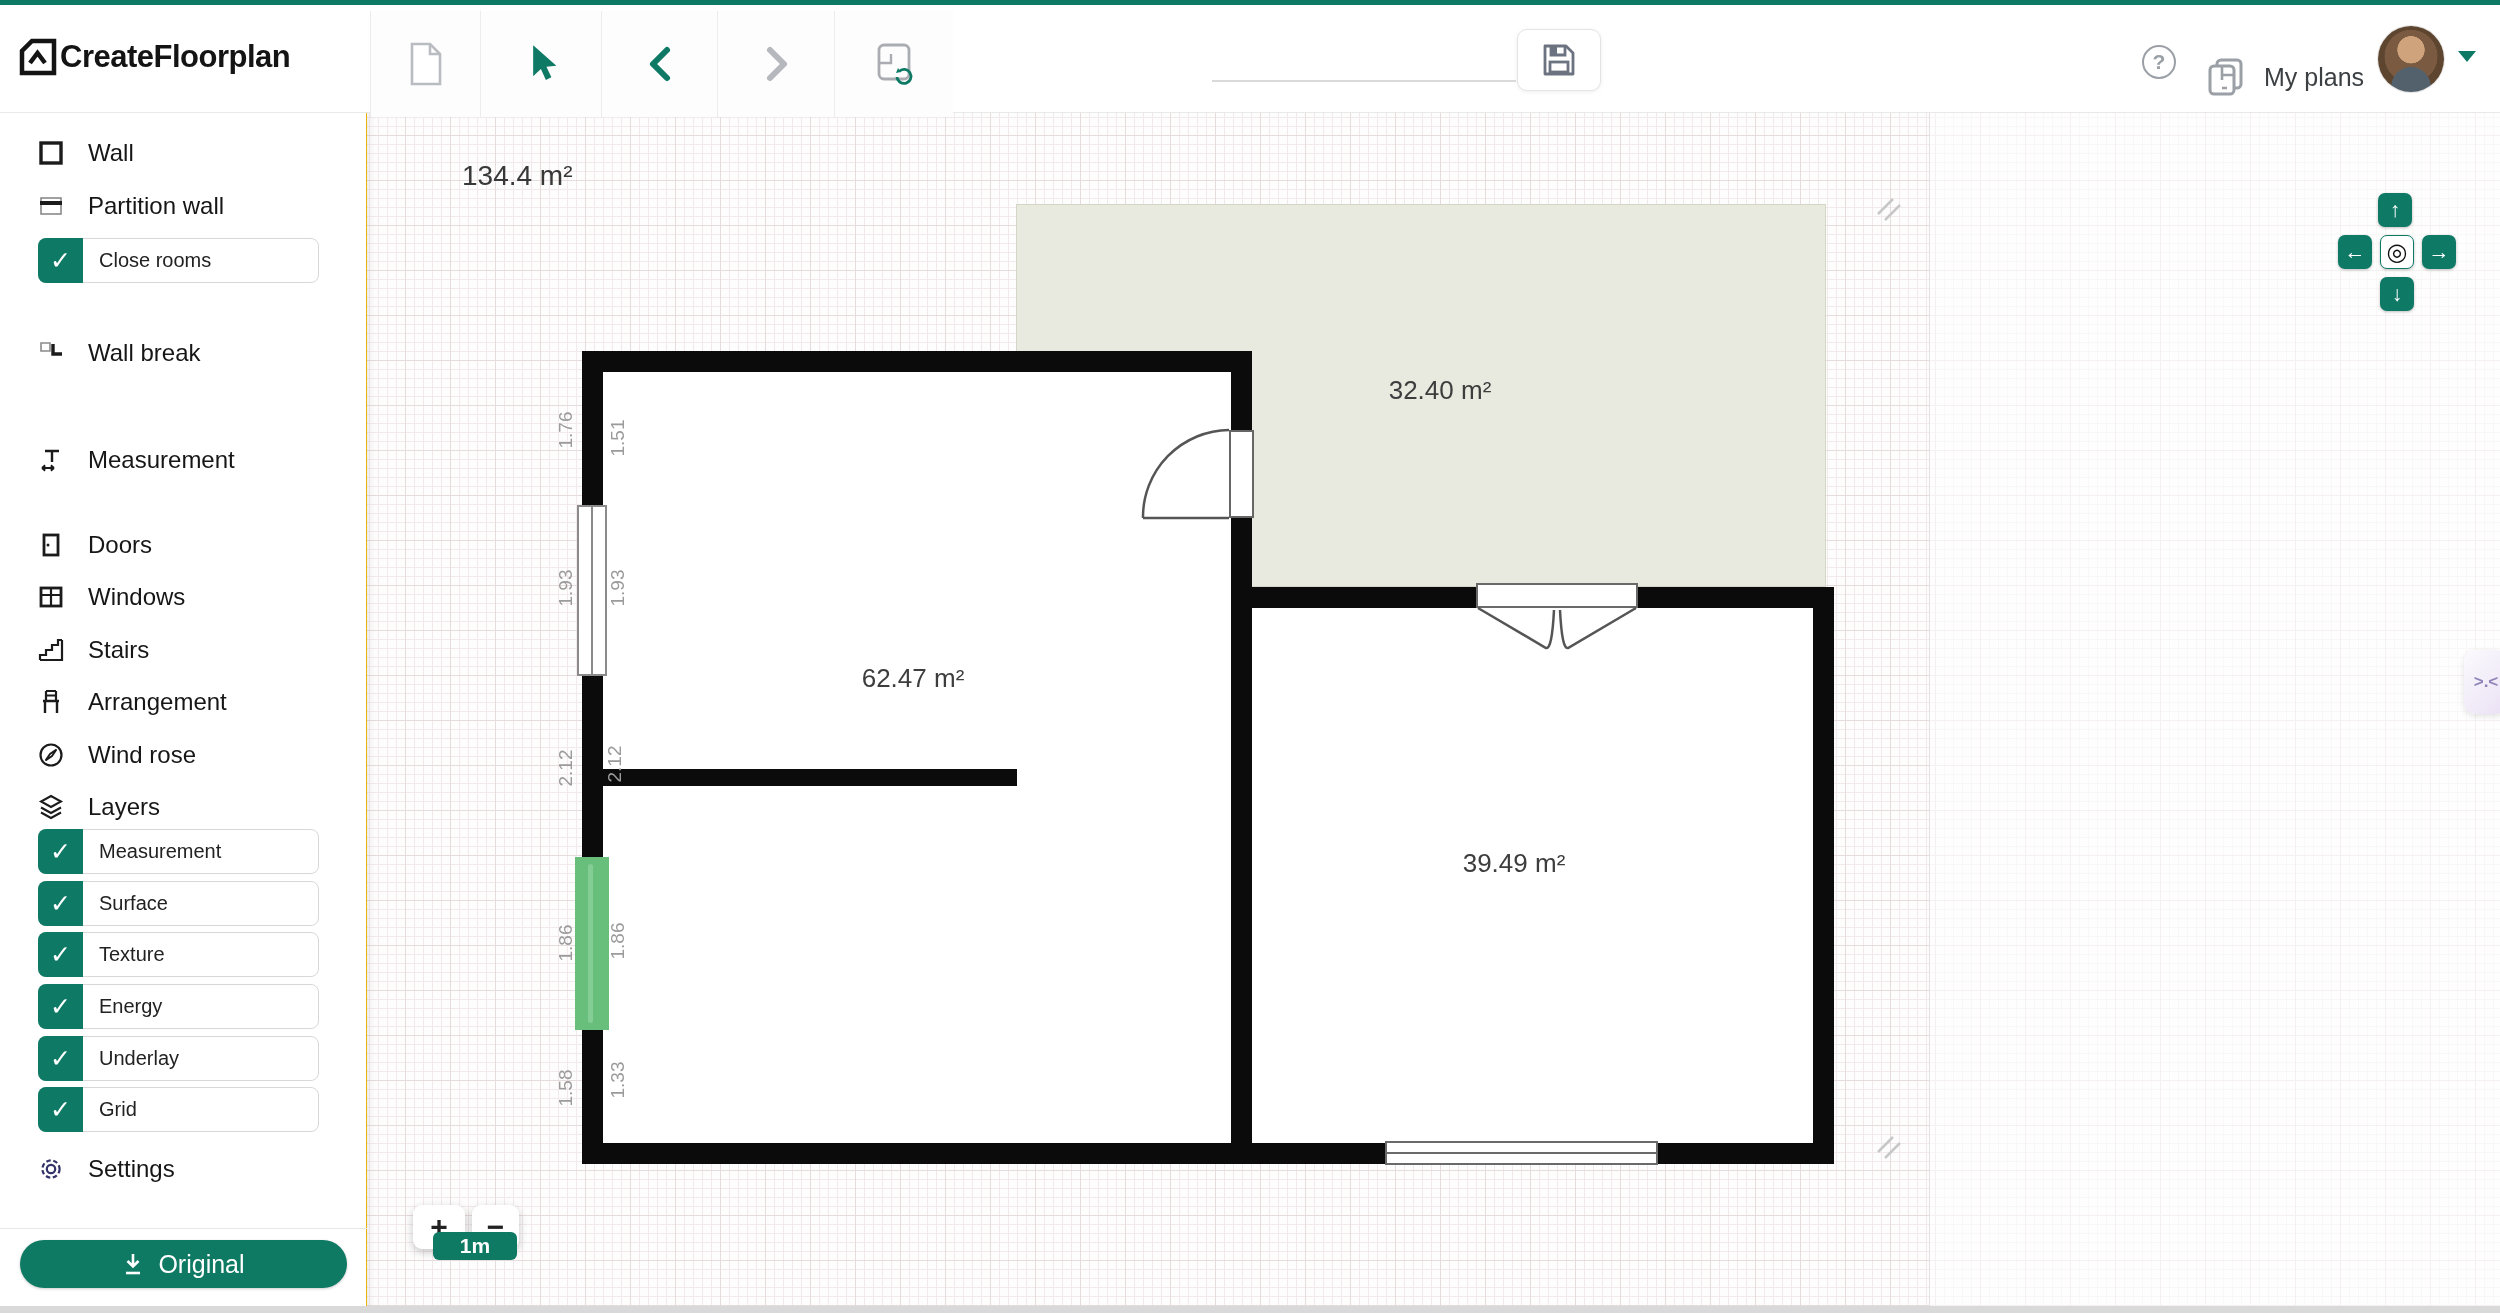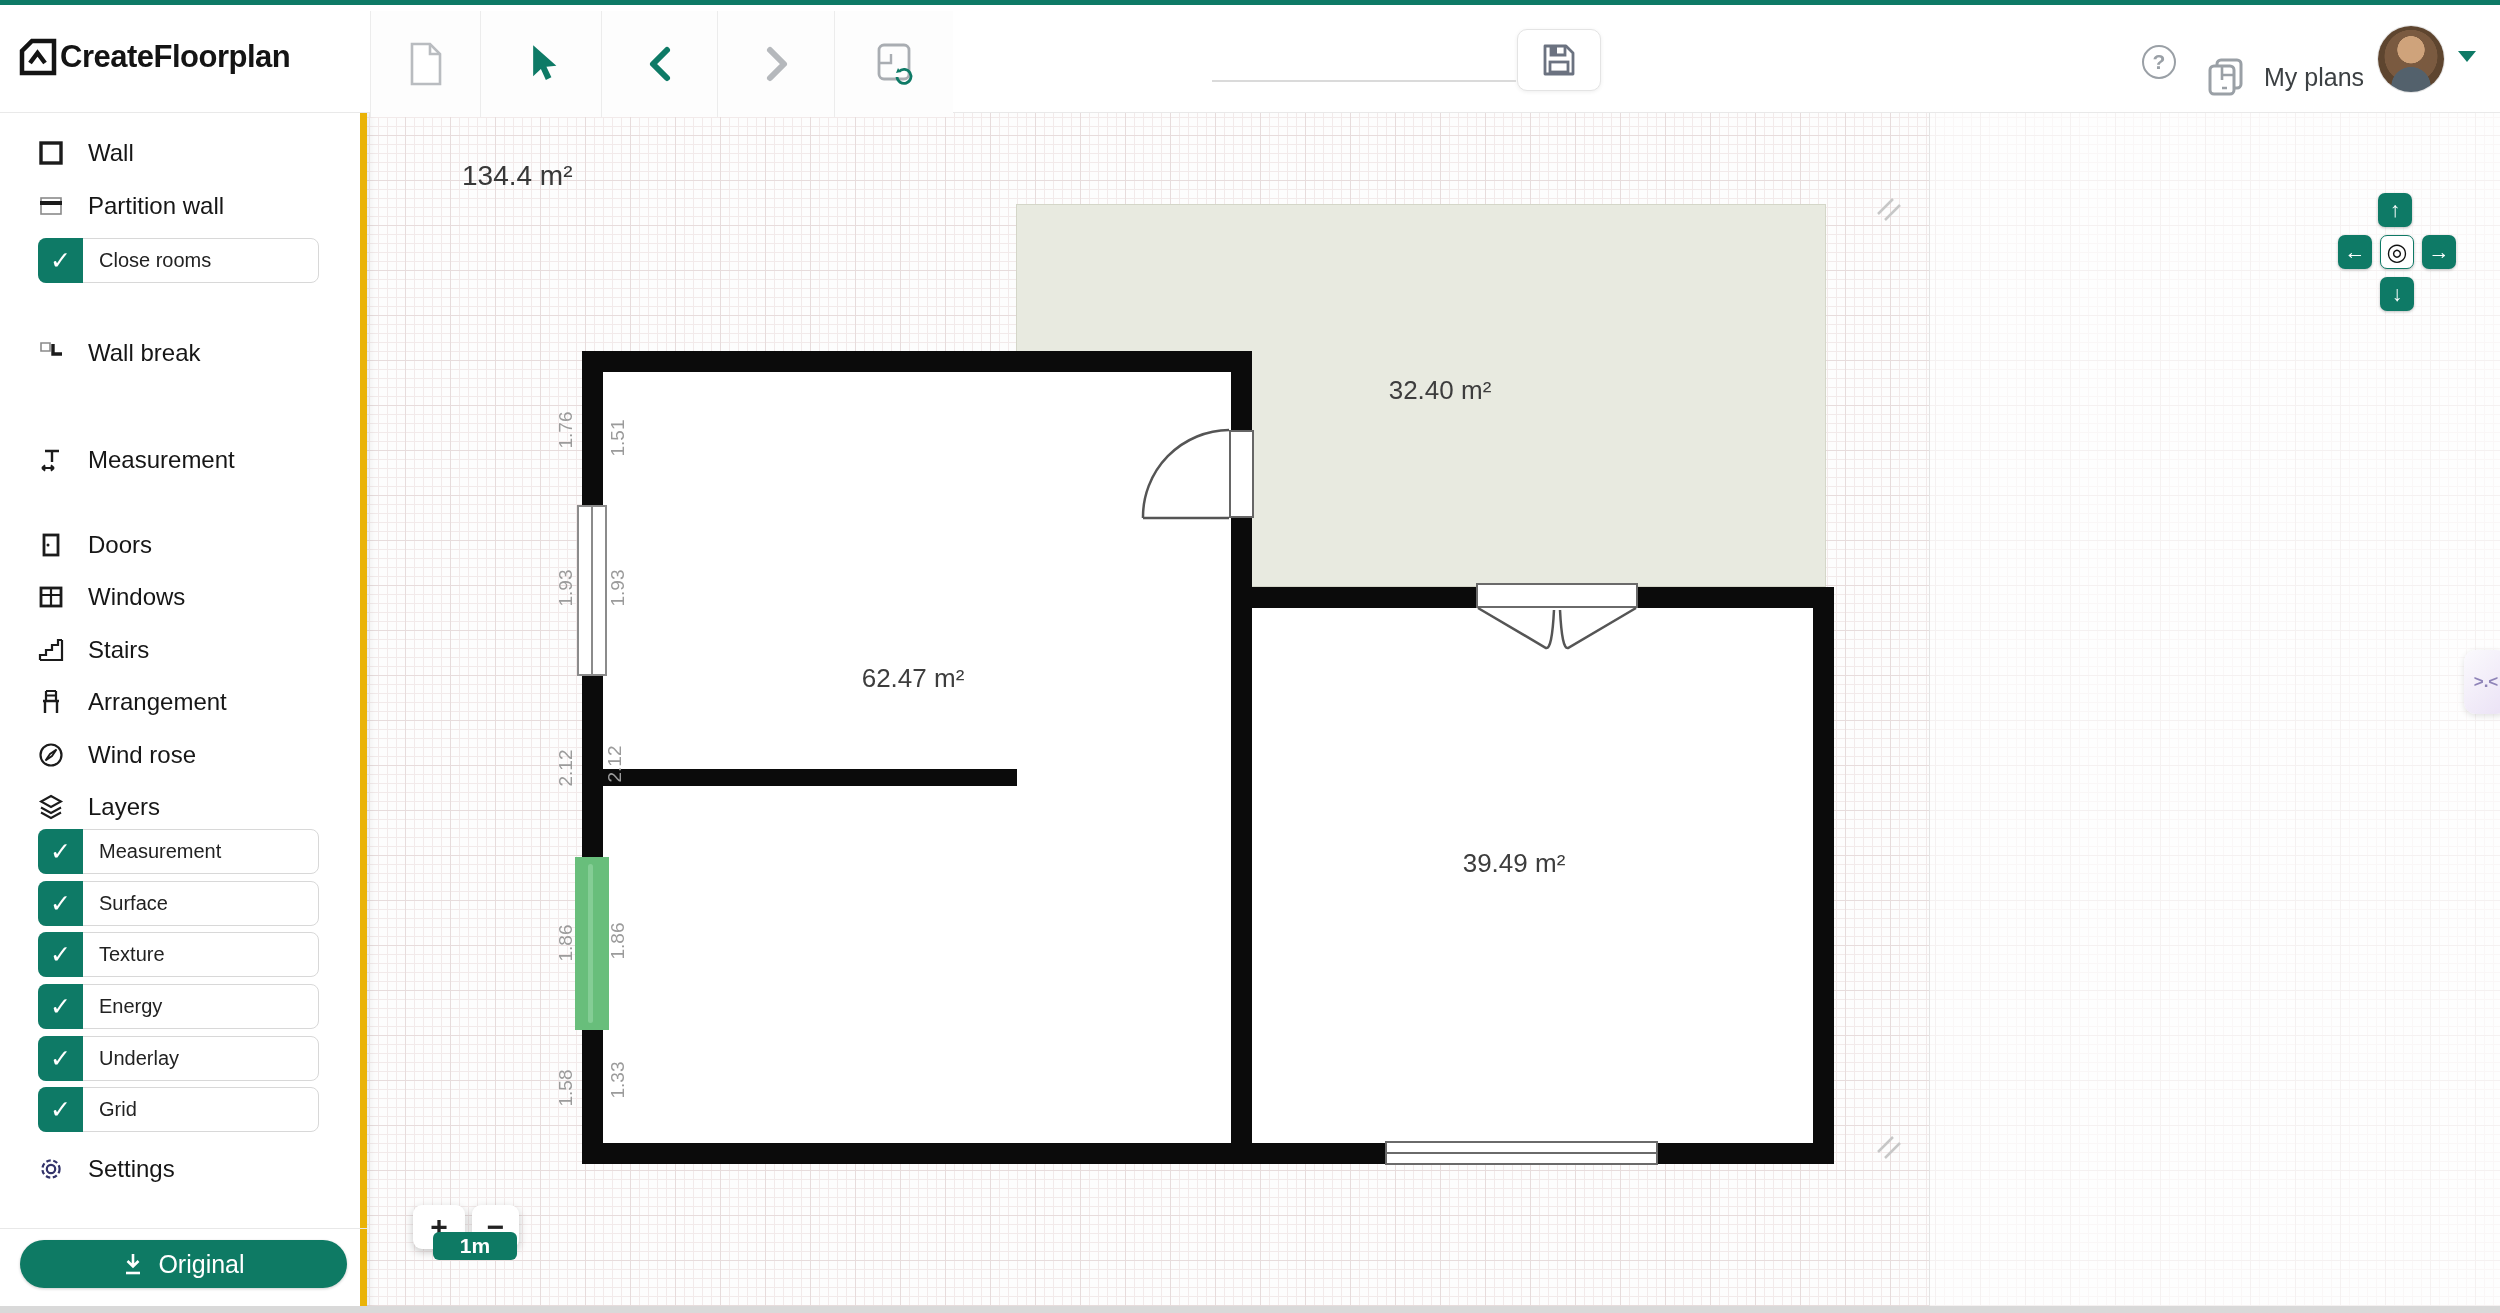--- a/index.html
+++ b/index.html
@@ -60,21 +60,21 @@
   #my-plans-label{font-size:25px;color:#3c4043;}
   #avatar{left:2378px;top:21px;width:66px;height:66px;border-radius:50%;
     background:
       radial-gradient(circle at 50% 36%, #cfa37b 0 25%, rgba(0,0,0,0) 26%),
       radial-gradient(circle at 50% 92%, #53616c 0 28%, rgba(0,0,0,0) 29%),
       radial-gradient(circle at 50% 46%, #7a5a40 0 54%, #5e452f 55% 100%);
     box-shadow:0 0 0 1px #e5e5e5;}
   #avatar-caret{left:2458px;top:46px;width:0;height:0;border-left:9px solid transparent;border-right:9px solid transparent;border-top:11px solid #0e7a66;}
 
   
-  #sidebar{left:0;top:113px;width:367px;height:1200px;background:#fff;z-index:20;box-shadow:3px 0 8px rgba(0,0,0,.07);border-right:7px solid #eab308;box-sizing:border-box;}
+  #sidebar{left:0;top:113px;width:367px;height:1200px;background:#fff;z-index:20;box-shadow:3px 0 8px rgba(0,0,0,.07);border-right:1px solid #eab308;box-sizing:border-box;}
   .side-item{position:absolute;left:0;width:367px;height:44px;display:flex;align-items:center;cursor:pointer;}
   .side-item .ic{position:absolute;left:36px;width:30px;height:30px;display:flex;align-items:center;justify-content:center;}
   .side-item .lb{position:absolute;left:88px;font-size:24px;color:#161616;}
   .chk-row{position:absolute;left:38px;width:281px;height:45px;background:#fff;border:1px solid #d8d8d8;border-radius:8px;box-sizing:border-box;}
   .chk-row .check{position:absolute;left:-1px;top:-1px;width:45px;height:45px;background:#0e7a66;border-radius:8px 0 0 8px;color:#fff;font-size:25px;display:flex;align-items:center;justify-content:center;}
   .chk-row .clabel{position:absolute;left:60px;top:0;height:43px;display:flex;align-items:center;font-size:20px;color:#222;}
   #sidebar-divider{position:absolute;left:0;top:1115px;width:367px;height:1px;background:#e8e8e8;}
   #download-original{position:absolute;left:20px;top:1127px;width:327px;height:48px;background:#0e7a64;border-radius:24px;display:flex;align-items:center;justify-content:center;gap:14px;color:#fff;font-size:25px;cursor:pointer;box-shadow:0 1px 3px rgba(0,0,0,.2);}
 
   

